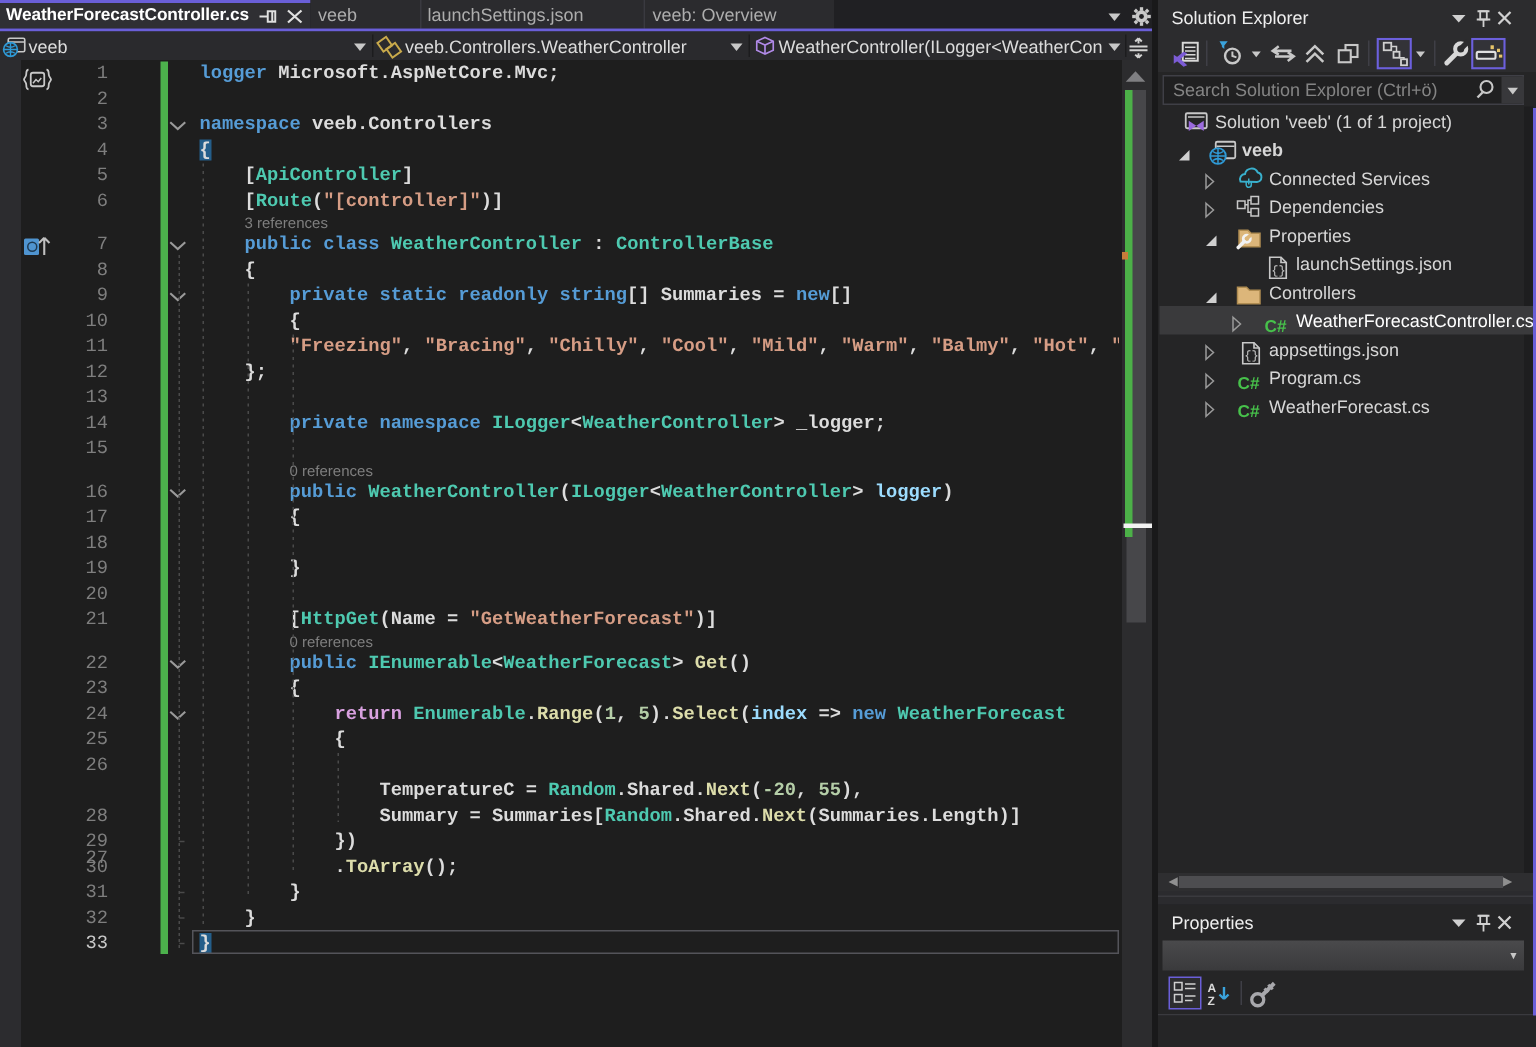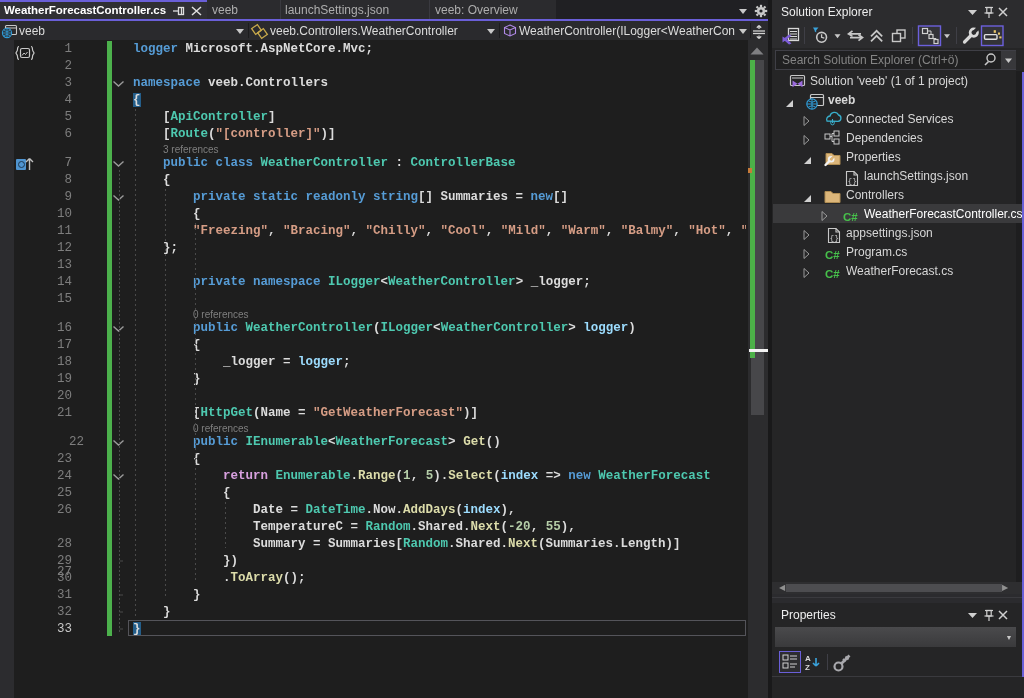--- a/index.html
+++ b/index.html
@@ -114,21 +114,21 @@
 <div class="ln" style="left:0;top:240px;color:#7e7e7e;">12</div>
 <div class="ln" style="left:0;top:257px;color:#7e7e7e;">13</div>
 <div class="ln" style="left:0;top:274px;color:#7e7e7e;">14</div>
 <div class="ln" style="left:0;top:291px;color:#7e7e7e;">15</div>
 <div class="ln" style="left:0;top:320px;color:#7e7e7e;">16</div>
 <div class="ln" style="left:0;top:337px;color:#7e7e7e;">17</div>
 <div class="ln" style="left:0;top:354px;color:#7e7e7e;">18</div>
 <div class="ln" style="left:0;top:371px;color:#7e7e7e;">19</div>
 <div class="ln" style="left:0;top:388px;color:#7e7e7e;">20</div>
 <div class="ln" style="left:0;top:405px;color:#7e7e7e;">21</div>
-<div class="ln" style="left:0;top:434px;color:#7e7e7e;margin-left:12px;">22</div>
+<div class="ln" style="left:0;top:434px;color:#7e7e7e;">22</div>
 <div class="ln" style="left:0;top:451px;color:#7e7e7e;">23</div>
 <div class="ln" style="left:0;top:468px;color:#7e7e7e;">24</div>
 <div class="ln" style="left:0;top:485px;color:#7e7e7e;">25</div>
 <div class="ln" style="left:0;top:502px;color:#7e7e7e;">26</div>
 <div class="ln" style="left:0;top:519px;color:#7e7e7e;margin-top:45px;">27</div>
 <div class="ln" style="left:0;top:536px;color:#7e7e7e;">28</div>
 <div class="ln" style="left:0;top:553px;color:#7e7e7e;">29</div>
 <div class="ln" style="left:0;top:570px;color:#7e7e7e;">30</div>
 <div class="ln" style="left:0;top:587px;color:#7e7e7e;">31</div>
 <div class="ln" style="left:0;top:604px;color:#7e7e7e;">32</div>
@@ -140,28 +140,26 @@
 <div class="code" style="top:126px;">    [<span class="t">Route</span>(<span class="s">"[controller]"</span>)]</div>
 <div class="code" style="top:155px;text-align:right;">    <span class="k">public class</span> <span class="t">WeatherController</span> : <span class="t">ControllerBase</span></div>
 <div class="code" style="top:172px;">    {</div>
 <div class="code" style="top:189px;">        <span class="k">private static readonly string</span>[] Summaries = <span class="k">new</span>[]</div>
 <div class="code" style="top:206px;">        {</div>
 <div class="code" style="top:223px;">        <span class="s">"Freezing"</span>, <span class="s">"Bracing"</span>, <span class="s">"Chilly"</span>, <span class="s">"Cool"</span>, <span class="s">"Mild"</span>, <span class="s">"Warm"</span>, <span class="s">"Balmy"</span>, <span class="s">"Hot"</span>, <span class="s">"Sweltering"</span>, </div>
 <div class="code" style="top:240px;">    };</div>
 <div class="code" style="top:274px;">        <span class="k">private namespace</span> <span class="t">ILogger</span>&lt;<span class="t">WeatherController</span>&gt; _logger;</div>
 <div class="code" style="top:320px;">        <span class="k">public</span> <span class="t">WeatherController</span>(<span class="t">ILogger</span>&lt;<span class="t">WeatherController</span>&gt; <span class="p">logger</span>)</div>
 <div class="code" style="top:337px;">        {</div>
-<div class="code" style="top:354px;">            _logger = <span class="p">logger</span>;</div>
 <div class="code" style="top:371px;">        }</div>
 <div class="code" style="top:405px;">        [<span class="t">HttpGet</span>(Name = <span class="s">"GetWeatherForecast"</span>)]</div>
 <div class="code" style="top:434px;">        <span class="k">public</span> <span class="t">IEnumerable</span>&lt;<span class="t">WeatherForecast</span>&gt; <span class="m">Get</span>()</div>
 <div class="code" style="top:451px;">        {</div>
 <div class="code" style="top:468px;">            <span class="c">return</span> <span class="t">Enumerable</span>.<span class="m">Range</span>(<span class="n">1</span>, <span class="n">5</span>).<span class="m">Select</span>(<span class="p">index</span> =&gt; <span class="k">new</span> <span class="t">WeatherForecast</span></div>
 <div class="code" style="top:485px;">            {</div>
-<div class="code" style="top:502px;">                Date = <span class="t">DateTime</span>.Now.<span class="m">AddDays</span>(<span class="p">index</span>),</div>
 <div class="code" style="top:519px;">                TemperatureC = <span class="t">Random</span>.Shared.<span class="m">Next</span>(<span class="n">-20</span>, <span class="n">55</span>),</div>
 <div class="code" style="top:536px;">                Summary = Summaries[<span class="t">Random</span>.Shared.<span class="m">Next</span>(Summaries.Length)]</div>
 <div class="code" style="top:553px;">            })</div>
 <div class="code" style="top:570px;">            .<span class="m">ToArray</span>();</div>
 <div class="code" style="top:587px;">        }</div>
 <div class="code" style="top:604px;">    }</div>
 <div class="code" style="top:621px;"><span style="background:#245e8a;">}</span></div>
 <div class="cl" style="left:163px;top:144px;">3 references</div>
 <div class="cl" style="left:193px;top:309px;">0 references</div>
 <div class="cl" style="left:193px;top:423px;">0 references</div>

